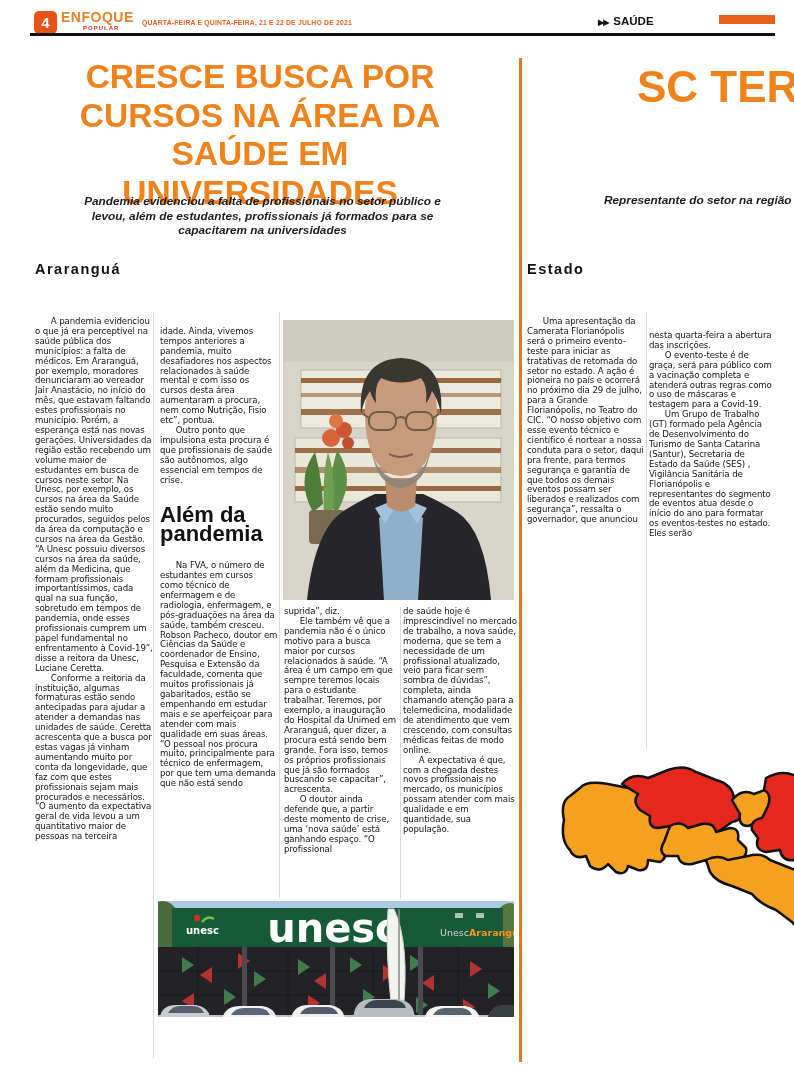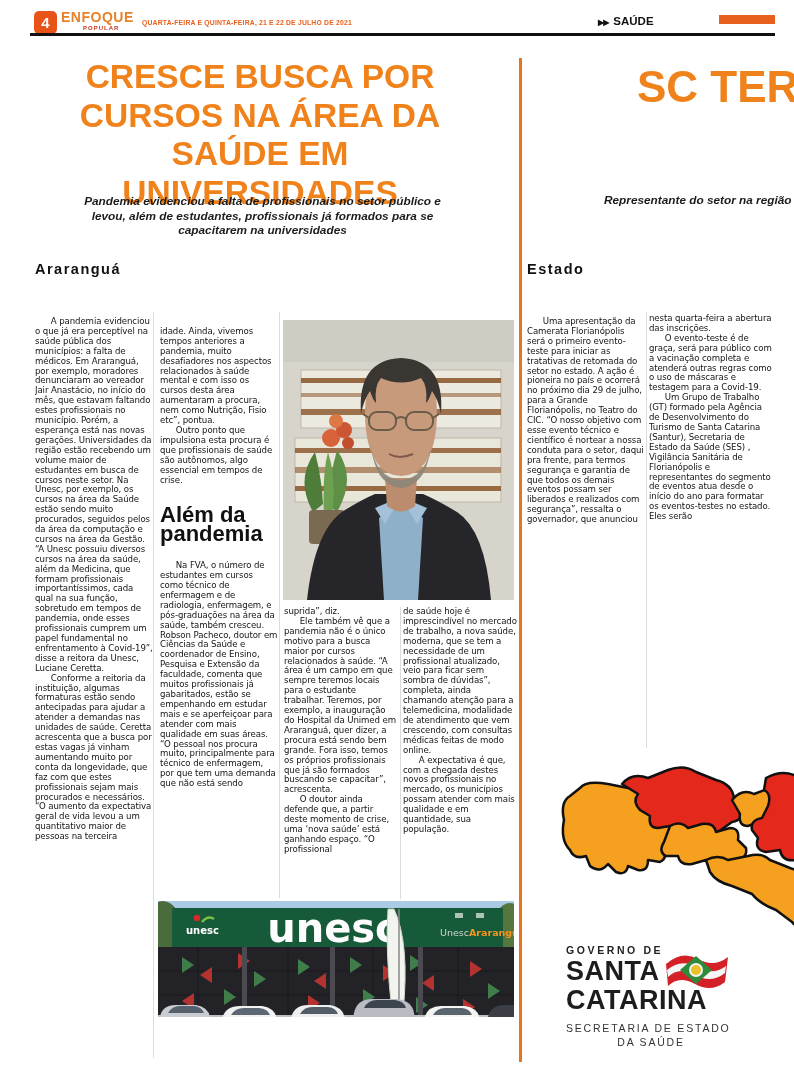--- a/index.html
+++ b/index.html
@@ -220,45 +220,31 @@
           </g>
       </g>
     </svg>
   </div>
 
   <div class="abs headline-right">SC TER</div>
   <div class="abs deck-right">Representante do setor na região</div>
   <div class="abs kicker kicker-right">Estado</div>
 
   <div class="col" style="left:527px;top:317px;width:117px;height:432px">&nbsp;&nbsp;&nbsp;&nbsp;&nbsp;&nbsp;Uma apresentação da Camerata Florianópolis será o primeiro evento-teste para iniciar as tratativas de retomada do setor no estado. A ação é pioneira no país e ocorrerá no próximo dia 29 de julho, para a Grande Florianópolis, no Teatro do CIC. “O nosso objetivo com esse evento técnico e científico é nortear a nossa conduta para o setor, daqui pra frente, para termos segurança e garantia de que todos os demais eventos possam ser liberados e realizados com segurança”, ressalta o governador, que anunciou</div>
-  <div class="col" style="left:649px;top:314px;width:123px;height:432px">nesta quarta-feira a abertura das inscrições.
+  <div class="col" style="left:649px;top:331px;width:123px;height:432px">nesta quarta-feira a abertura das inscrições.
 &nbsp;&nbsp;&nbsp;&nbsp;&nbsp;&nbsp;O evento-teste é de graça, será para público com a vacinação completa e atenderá outras regras como o uso de máscaras e testagem para a Covid-19.
 &nbsp;&nbsp;&nbsp;&nbsp;&nbsp;&nbsp;Um Grupo de Trabalho (GT) formado pela Agência de Desenvolvimento do Turismo de Santa Catarina (Santur), Secretaria de Estado da Saúde (SES) , Vigilância Sanitária de Florianópolis e representantes do segmento de eventos atua desde o início do ano para formatar os eventos-testes no estado. Eles serão</div>
 
   <div class="abs" style="left:556px;top:744px;width:250px;height:190px">
     <svg width="250" height="190" viewBox="0 0 250 190">
       <g stroke="#111" stroke-width="2.5" stroke-linejoin="round">
         <path fill="#F5A01E" d="M14 52 Q4 58 8 76 Q4 96 14 106 Q18 116 30 112 L34 122 Q44 130 52 120 L60 128 Q70 132 72 122 L82 126 Q92 128 92 116 L104 118 Q112 114 108 104 L118 100 Q124 92 116 84 L120 66 Q116 52 102 56 L92 44 Q82 36 72 44 L52 40 Q30 36 24 44 Z"></path>
         <path fill="#E4281C" d="M66 40 Q76 28 92 34 L112 26 Q128 20 140 28 L160 36 Q176 40 178 54 L186 64 Q188 76 176 78 L162 88 Q150 94 142 86 L128 90 Q116 92 114 82 L102 84 Q92 84 94 72 L84 66 Q76 58 82 50 Z"></path>
         <path fill="#F5A01E" d="M114 82 Q124 76 132 84 L146 80 Q158 78 160 88 L174 84 Q184 84 182 96 L190 104 Q192 114 180 116 L166 122 Q154 126 150 116 L136 120 Q124 122 122 112 L110 112 Q102 108 108 98 Z"></path>
         <path fill="#F5A01E" d="M176 56 Q186 44 198 50 L214 44 Q226 42 228 54 L224 70 Q220 80 208 76 L192 82 Q182 82 184 70 Z"></path>
         <path fill="#E4281C" d="M210 34 Q228 24 244 34 L260 44 L260 112 L240 116 Q226 118 224 106 L210 108 Q198 106 202 94 L196 86 Q194 76 206 74 L212 62 Q216 50 208 46 Z"></path>
         <path fill="#F5A01E" d="M150 116 Q162 110 172 116 L192 112 Q206 108 214 116 L234 124 Q252 130 260 142 L260 184 Q244 188 236 178 L220 166 Q204 160 196 150 L176 142 Q160 138 154 128 Z"></path>
       </g>
     </svg>
   </div>
 
-  <div class="abs gov">
-    <div class="gov-top">GOVERNO DE</div>
-    <div class="gov-big">SANTA</div>
-    <div class="gov-big">CATARINA</div>
-    <div class="gov-sec">SECRETARIA DE ESTADO</div>
-    <div class="gov-sec2">DA SAÚDE</div>
-    <svg class="flag" width="68" height="52" viewBox="0 0 68 52">
-      <path d="M4 18 Q20 4 36 13 Q52 22 66 11 L63 36 Q49 47 33 38 Q17 29 6 40 Z" fill="#d42027"></path>
-      <path d="M5 24 Q19 12 35 21 Q51 30 64 20 L63 27 Q49 38 33 29 Q17 20 6 31 Z" fill="#f5f5f5"></path>
-      <path d="M34 10 L50 24 L34 38 L18 24 Z" fill="#2e8b3a"></path>
-      <circle cx="34" cy="24" r="7" fill="#f3f3f3"></circle>
-      <circle cx="34" cy="24" r="5" fill="#e8c12b"></circle>
-    </svg>
-  </div>
 
 </div>
 
 </body></html>

